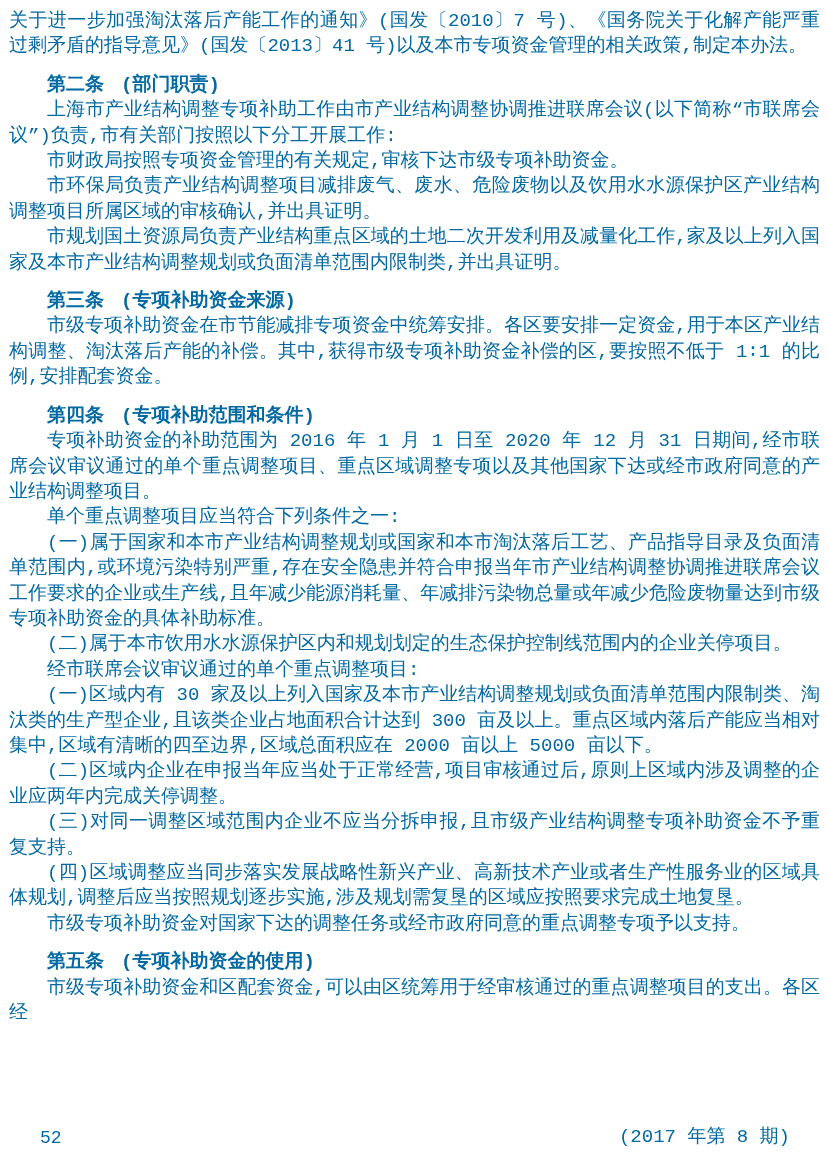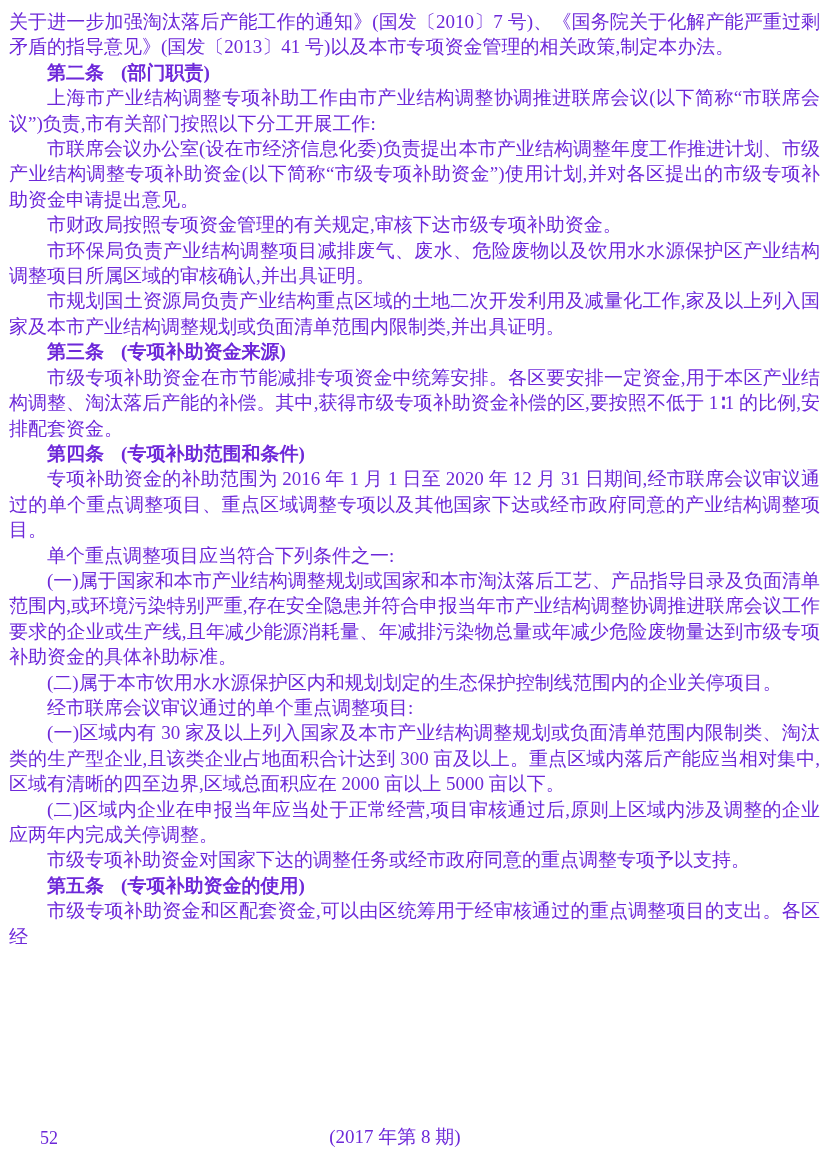--- a/index.html
+++ b/index.html
@@ -5,41 +5,42 @@
   html, body {
     margin: 0;
     padding: 0;
     background: #ffffff;
   }
   .page {
     position: relative;
     width: 827px;
     height: 1170px;
     background: #ffffff;
-    color: #6d28d9;
-    font-family: Liberation Serif, serif;
+    color: #0369a1;
+    font-family: Liberation Mono, monospace;
     overflow: hidden;
   }
   .doc-body {
     padding: 9px 7px 0 9px;
     font-size: 19px;
     line-height: 25.4px;
     text-align: justify;
     text-justify: inter-ideograph;
   }
   .para {
     margin: 0;
     text-indent: 2em;
     word-break: break-all;
   }
   .para.continuation {
     text-indent: 0;
   }
   .para.heading {
     font-weight: bold;
+    margin-top: 13px;
   }
   .article-title {
     margin-left: 0.9em;
   }
   .footer {
     position: absolute;
     left: 0;
     top: 1124px;
     width: 790px;
     height: 26px;
@@ -47,45 +48,46 @@
     line-height: 26px;
   }
   .page-number {
     position: absolute;
     left: 40px;
     top: 1px;
     font-size: 18px;
   }
   .issue {
     width: 100%;
-    text-align: center;
+    text-align: right;
   }
 </style>
 </head>
 <body>
 
 <div class="page">
   <div class="doc-body" id="doc-body">
       <div class="para continuation">关于进一步加强淘汰落后产能工作的通知》(国发〔2010〕7 号)、《国务院关于化解产能严重过剩矛盾的指导意见》(国发〔2013〕41 号)以及本市专项资金管理的相关政策,制定本办法。</div>
       <div class="para heading"><span class="article-label">第二条</span><span class="article-title">(部门职责)</span></div>
       <div class="para body">上海市产业结构调整专项补助工作由市产业结构调整协调推进联席会议(以下简称“市联席会议”)负责,市有关部门按照以下分工开展工作:</div>
-      <div class="para body">市联席会议办公室(设在市经济信息化委)负责提出本市产业结构调整年度工作推进计划、市级产业结构调整专项补助资金(以下简称“市级专项补助资金”)使用计划,并对各区提出的市级专项补助资金申请提出意见。</div>
       <div class="para body">市财政局按照专项资金管理的有关规定,审核下达市级专项补助资金。</div>
       <div class="para body">市环保局负责产业结构调整项目减排废气、废水、危险废物以及饮用水水源保护区产业结构调整项目所属区域的审核确认,并出具证明。</div>
       <div class="para body">市规划国土资源局负责产业结构重点区域的土地二次开发利用及减量化工作,家及以上列入国家及本市产业结构调整规划或负面清单范围内限制类,并出具证明。</div>
       <div class="para heading"><span class="article-label">第三条</span><span class="article-title">(专项补助资金来源)</span></div>
       <div class="para body">市级专项补助资金在市节能减排专项资金中统筹安排。各区要安排一定资金,用于本区产业结构调整、淘汰落后产能的补偿。其中,获得市级专项补助资金补偿的区,要按照不低于 1∶1 的比例,安排配套资金。</div>
       <div class="para heading"><span class="article-label">第四条</span><span class="article-title">(专项补助范围和条件)</span></div>
       <div class="para body">专项补助资金的补助范围为 2016 年 1 月 1 日至 2020 年 12 月 31 日期间,经市联席会议审议通过的单个重点调整项目、重点区域调整专项以及其他国家下达或经市政府同意的产业结构调整项目。</div>
       <div class="para body">单个重点调整项目应当符合下列条件之一:</div>
       <div class="para body">(一)属于国家和本市产业结构调整规划或国家和本市淘汰落后工艺、产品指导目录及负面清单范围内,或环境污染特别严重,存在安全隐患并符合申报当年市产业结构调整协调推进联席会议工作要求的企业或生产线,且年减少能源消耗量、年减排污染物总量或年减少危险废物量达到市级专项补助资金的具体补助标准。</div>
       <div class="para body">(二)属于本市饮用水水源保护区内和规划划定的生态保护控制线范围内的企业关停项目。</div>
       <div class="para body">经市联席会议审议通过的单个重点调整项目:</div>
       <div class="para body">(一)区域内有 30 家及以上列入国家及本市产业结构调整规划或负面清单范围内限制类、淘汰类的生产型企业,且该类企业占地面积合计达到 300 亩及以上。重点区域内落后产能应当相对集中,区域有清晰的四至边界,区域总面积应在 2000 亩以上 5000 亩以下。</div>
       <div class="para body">(二)区域内企业在申报当年应当处于正常经营,项目审核通过后,原则上区域内涉及调整的企业应两年内完成关停调整。</div>
+      <div class="para body">(三)对同一调整区域范围内企业不应当分拆申报,且市级产业结构调整专项补助资金不予重复支持。</div>
+      <div class="para body">(四)区域调整应当同步落实发展战略性新兴产业、高新技术产业或者生产性服务业的区域具体规划,调整后应当按照规划逐步实施,涉及规划需复垦的区域应按照要求完成土地复垦。</div>
       <div class="para body">市级专项补助资金对国家下达的调整任务或经市政府同意的重点调整专项予以支持。</div>
       <div class="para heading"><span class="article-label">第五条</span><span class="article-title">(专项补助资金的使用)</span></div>
       <div class="para body">市级专项补助资金和区配套资金,可以由区统筹用于经审核通过的重点调整项目的支出。各区经</div>
     </div>
   <div class="footer">
     <span class="page-number">52</span>
     <div class="issue">(2017 年第 8 期)</div>
   </div>
 </div>
 

